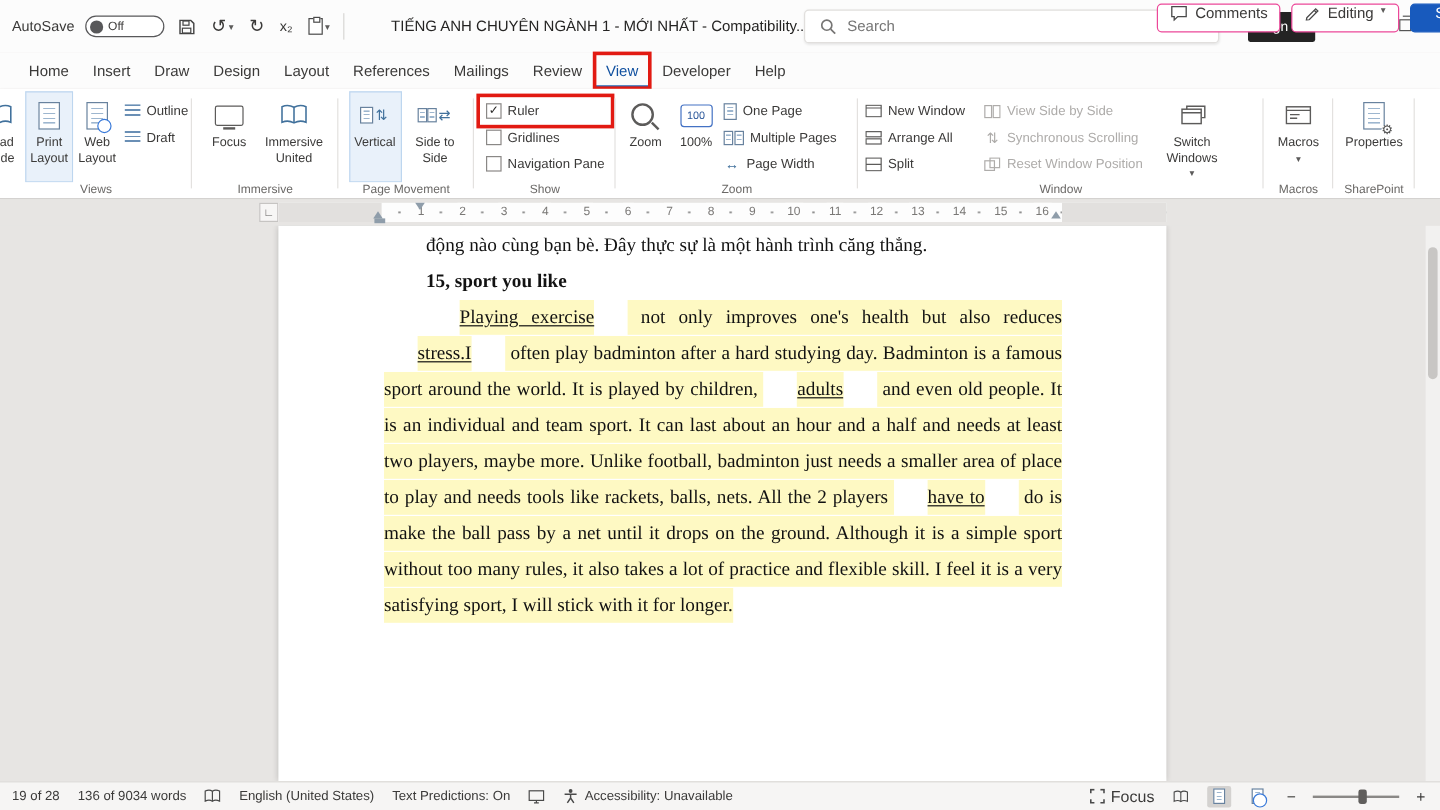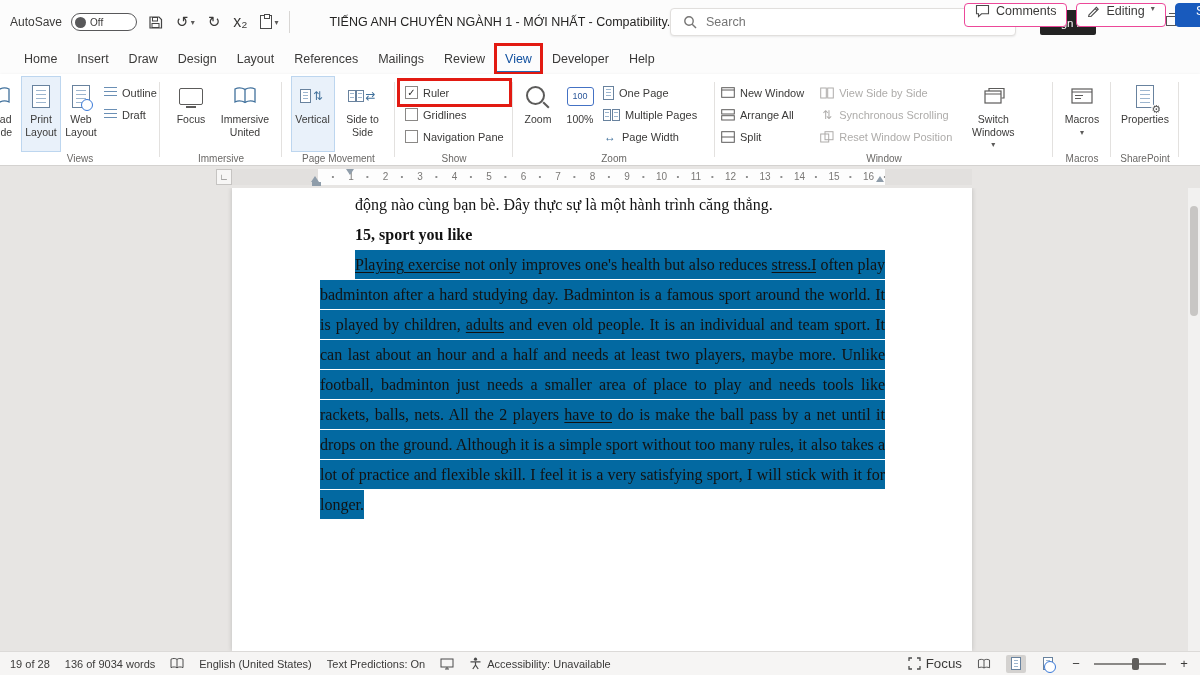--- a/index.html
+++ b/index.html
@@ -90,21 +90,21 @@
   .hangbox{position:absolute;left:312px;top:16px;width:9px;height:3.5px;background:#8f9daa;}
   .tri-right{left:876px;top:10px;border-bottom:6px solid #8f9daa;}
 
   
   .docarea{position:absolute;top:188px;left:0;right:0;bottom:24px;background:#e7e5e3;overflow:hidden;}
   .page{position:absolute;left:232px;top:0;width:740px;height:100%;background:#fff;box-shadow:0 0 5px rgba(0,0,0,.18);}
   .textcol{margin:2px 0 0 88px;width:565px;font-family:"Liberation Serif","DejaVu Serif",serif;font-size:16px;line-height:30px;color:#121212;}
   .p-top,.p-head,.sel-para{text-indent:35px;}
   .p-head{font-weight:bold;}
   .sel-para{text-align:justify;}
-  .run{background:#0369a1;padding:6px 0;}
+  .run{background:#fef9c3;padding:6px 0;margin-left:28px;}
   .run.u{text-decoration:underline;text-underline-offset:2px;}
   .vscroll{position:absolute;right:0;top:0;bottom:0;width:12px;background:#f2f1f0;}
   .vthumb{position:absolute;left:2px;right:2px;top:18px;height:110px;background:#c8c6c4;border-radius:4px;}
 
   
   .statusbar{position:absolute;left:0;right:0;bottom:0;height:24px;background:#f6f5f4;border-top:1px solid #dcdad8;display:flex;align-items:center;font-size:11px;color:#3b3a39;padding:0 10px;gap:15px;white-space:nowrap;}
   .sb-item{display:flex;align-items:center;gap:5px;}
   .sb-right{margin-left:auto;display:flex;align-items:center;gap:12px;}
   .sb-viewbtn{width:20px;height:18px;display:flex;align-items:center;justify-content:center;border-radius:2px;}
   .sb-viewbtn.on{background:#d4d2d0;}
@@ -128,21 +128,21 @@
         <rect x="4" y="8.5" width="7" height="4" fill="none" stroke="#444"></rect>
       </svg>
   </button>
   <button class="qa">
     <span>↺</span>
     <span class="caret">▾</span>
   </button>
   <button class="qa">
     <span>↻</span>
   </button>
-  <button class="qa" style="font-size:16px;">
+  <button class="qa" style="font-size:12px;">
     <span>x₂</span>
   </button>
   <button class="qa">
     <span class="clip"></span>
     <span class="caret">▾</span>
   </button>
   <span class="vdiv"></span>
   <div class="doc-title">
     <span>TIẾNG ANH CHUYÊN NGÀNH 1 - MỚI NHẤT  -  Compatibility...</span>
     <span class="caret">▾</span>

